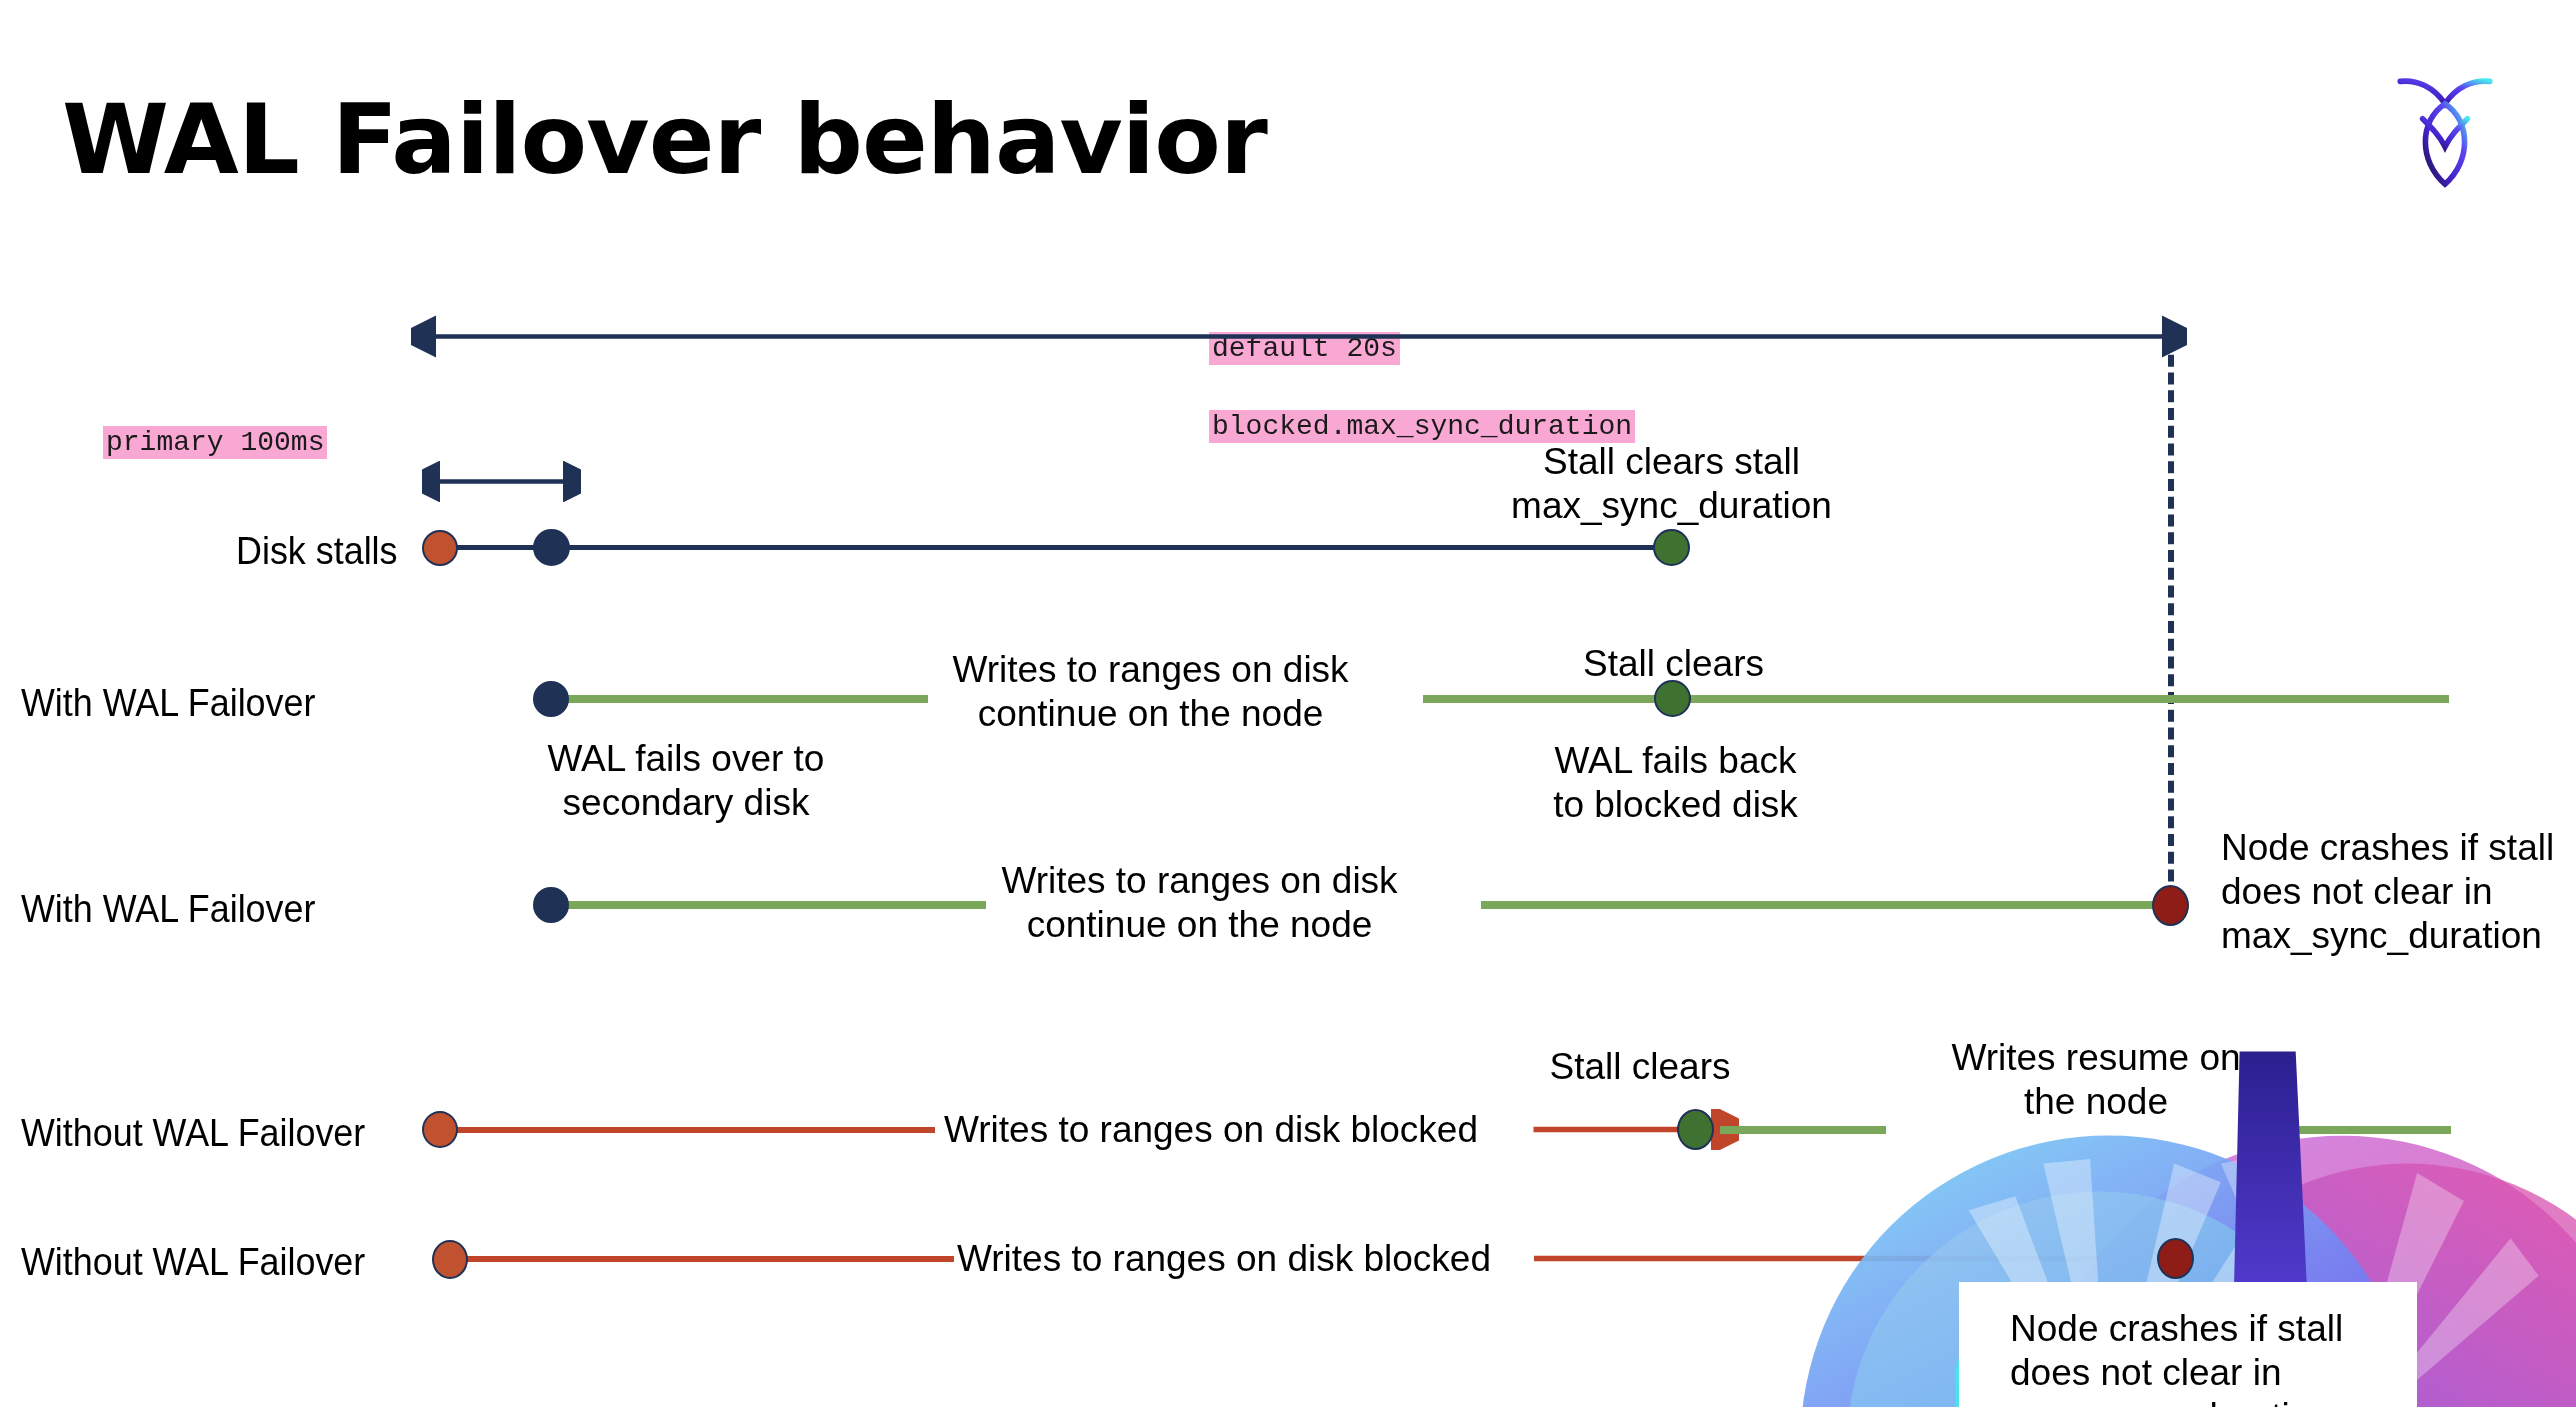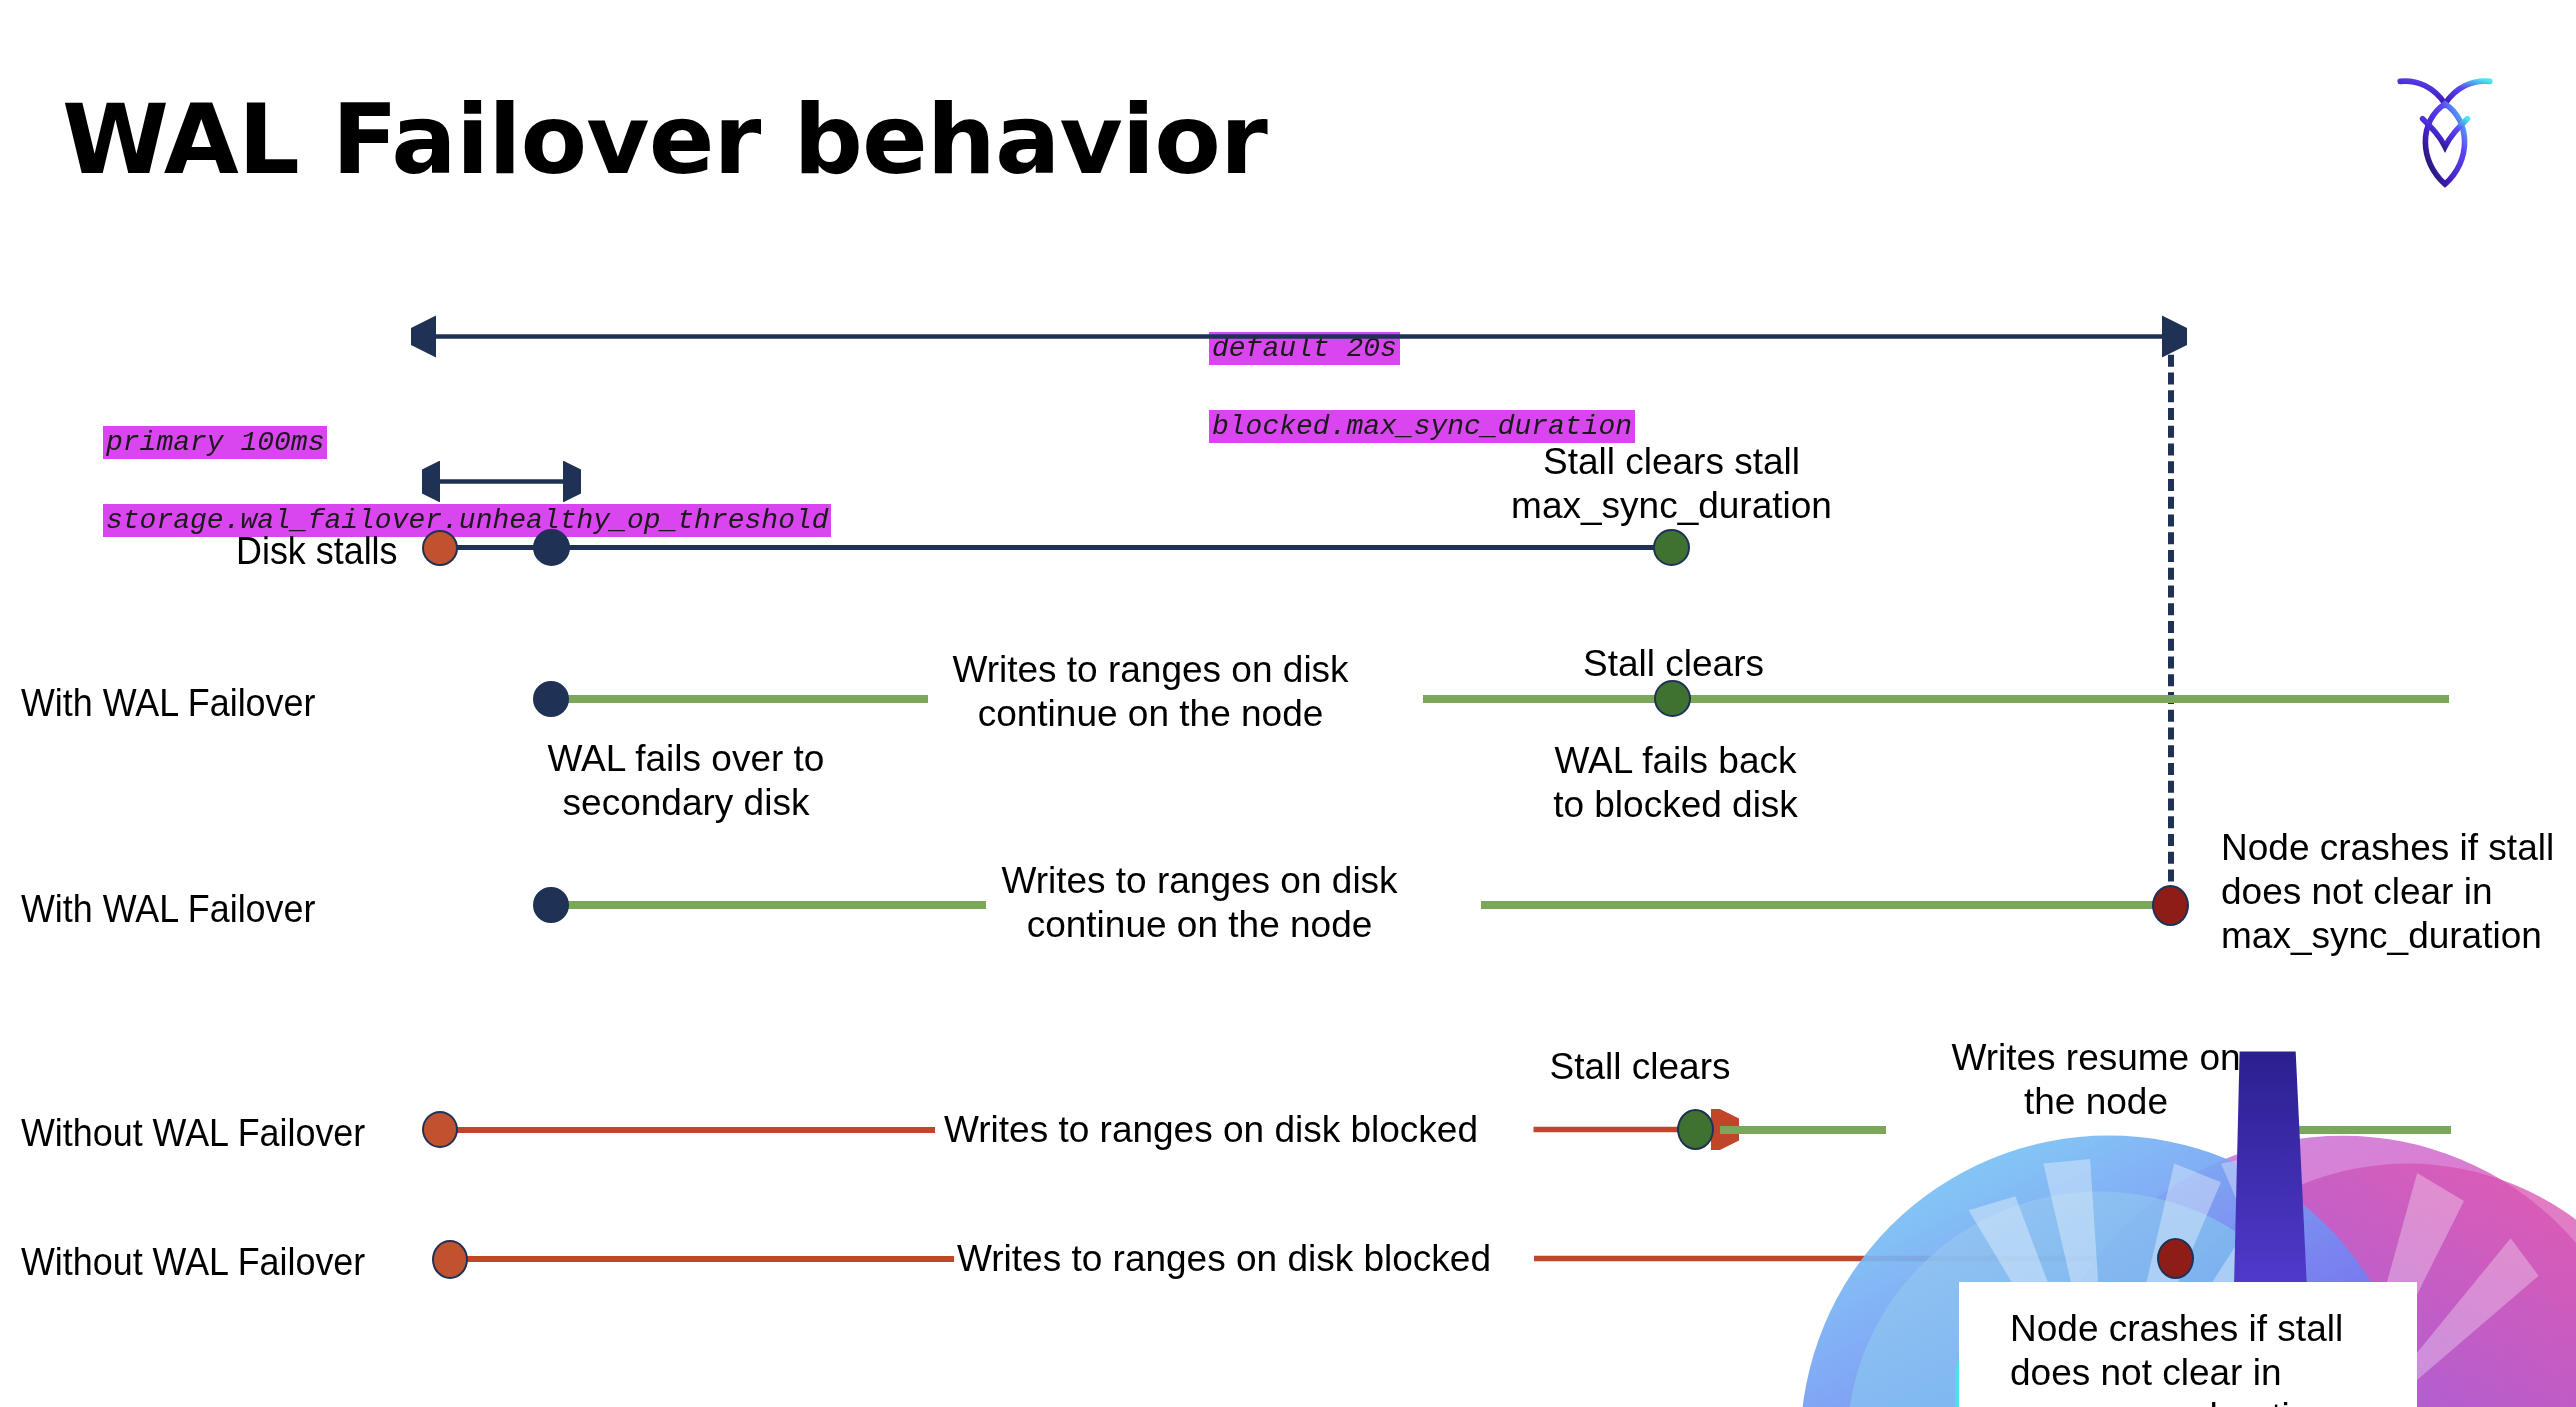--- a/index.html
+++ b/index.html
@@ -41,23 +41,22 @@
   
   .code-chip {
     position: absolute;
     font-family: "Liberation Mono", "DejaVu Sans Mono", monospace;
     font-size: 28px;
     line-height: 39px;
     color: #1a1a1a;
     white-space: pre;
   }
   .code-chip span {
-    background: #d946ef;
+    background: #f9a8d4;
     padding: 0.9px 2.8px;
-    font-style: italic;
   }
   
   .note {
     position: absolute;
     font-family: "Liberation Sans", sans-serif;
     font-size: 37px;
     line-height: 44px;
     color: #000000;
     white-space: pre-line;
   }
@@ -175,21 +174,20 @@
         <path d="M0,0 L0,9 L9,4.5 Z" fill="#1f3256"></path>
       </marker>
     </defs>
     <line x1="22" y1="25" x2="1878" y2="25" stroke="#1f3256" stroke-width="5" marker-start="url(#ah-navy-l)" marker-end="url(#ah-navy-r)"></line>
   </svg>
 
   <div class="vdash" style="left:2168px; top:301px; height:580px;"></div>
 
   <div class="code-chip" style="left:36px; top:348px;">
     <span>primary 100ms</span><br>
-    <span>storage.wal_failover.unhealthy_op_threshold</span>
   </div>
 
   <svg style="position:absolute; left:422px; top:425px;" width="159" height="41" viewBox="0 0 170 44">
     <line x1="14" y1="22" x2="156" y2="22" stroke="#1f3256" stroke-width="5" marker-start="url(#ah-navy-l)" marker-end="url(#ah-navy-r)"></line>
   </svg>
 
   <div class="row-label right-anchor" style="left:222px; top:493px;">Disk stalls</div>
 
   <div class="hline-navy" style="left:439px; top:509px; width:1236px;"></div>
 

